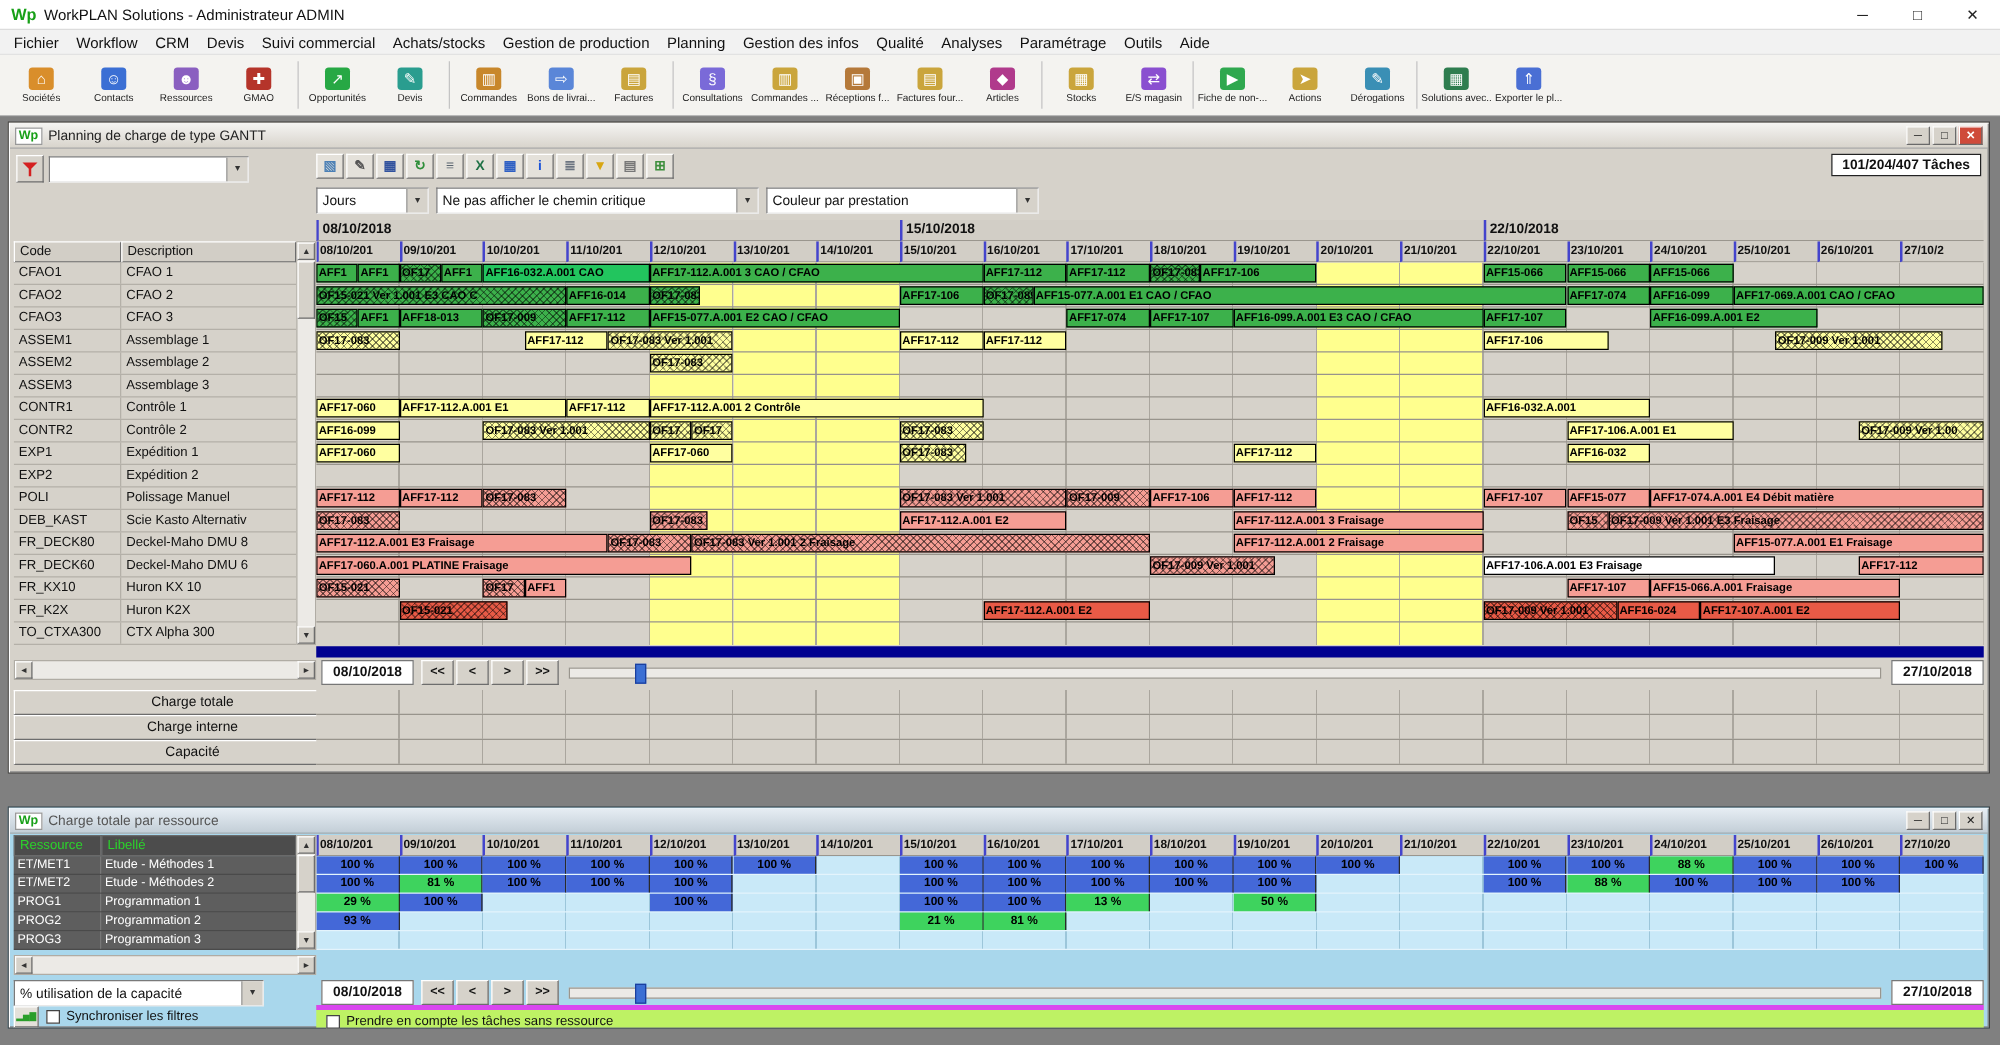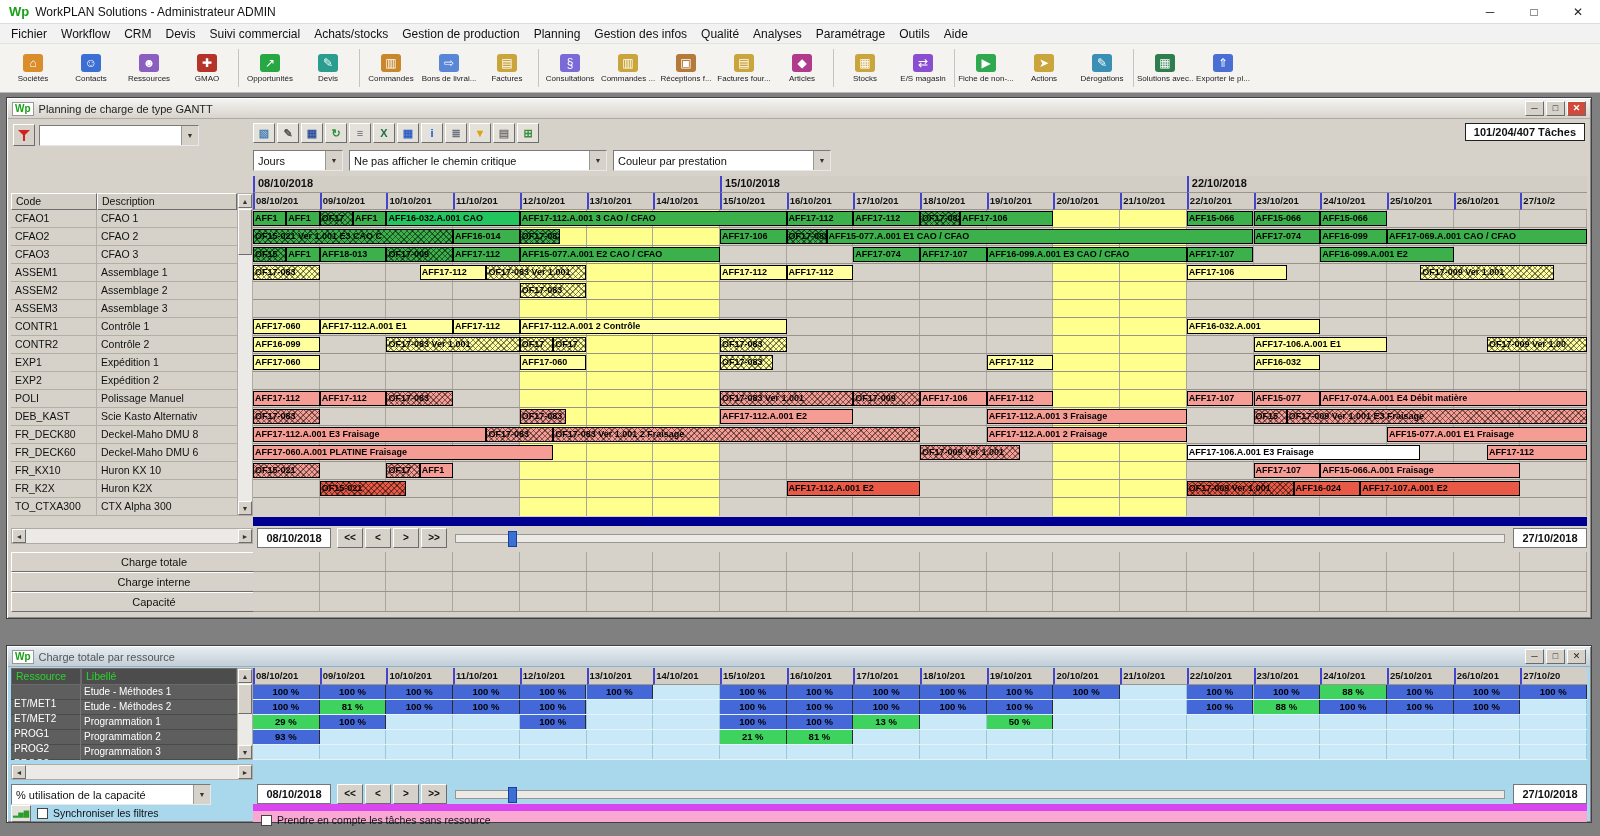--- a/index.html
+++ b/index.html
@@ -75,29 +75,29 @@
 .charge-btn{height:20px;background:#d6d2ca;border:1px solid;border-color:#fff #6d6d6d #6d6d6d #fff;text-align:center;font-size:11px;line-height:18px;}
 .charge-grid-row{height:20px;background:#d6d2ca;border-bottom:1px solid #98948c;background-image:repeating-linear-gradient(90deg,transparent 0,transparent calc(5% - 1px),#aaa69e calc(5% - 1px),#aaa69e 5%);}
 
 .res-win{background:#a9d7ec;}
 .res-win .win-title{background:linear-gradient(#e6edf3,#c3ced7);}
 .res-win .win-title .t{color:#555;}
 .rt-head{position:absolute;display:flex;height:17px;}
 .rt-hcell{background:#4c4c4c;color:#2bd42b;font-size:10.5px;padding:1px 4px;border:1px solid #6a6a6a;overflow:hidden;}
 .rt-body{position:absolute;overflow:hidden;background:#5e5e5e;}
 .rt-row{display:flex;height:15px;background:#5e5e5e;color:#fff;font-size:10px;border-bottom:1px solid #4a4a4a;}
-.rt-code{width:70px;padding:13px 3px;border-right:1px solid #787878;overflow:hidden;white-space:nowrap;}
+.rt-code{width:70px;padding:1px 3px;border-right:1px solid #787878;overflow:hidden;white-space:nowrap;}
 .rt-lbl{flex:1;padding:1px 3px;overflow:hidden;white-space:nowrap;}
 .res-grid{position:absolute;background:#c9e9f8;overflow:hidden;}
 .res-collines{position:absolute;inset:0;background:repeating-linear-gradient(90deg,transparent 0,transparent calc(5% - 1px),#9cc6da calc(5% - 1px),#9cc6da 5%);}
 .r-row{position:relative;height:15px;border-bottom:1px solid #e4f4fc;}
 .r-cell{position:absolute;top:0;height:14px;font-size:9.5px;font-weight:bold;text-align:center;line-height:14px;color:#000;border-right:1px solid #2a2a2a;overflow:hidden;}
 .cb-row{position:absolute;display:flex;align-items:center;gap:5px;font-size:10.5px;white-space:nowrap;}
 .cb{width:11px;height:11px;background:#fff;border:1px solid #444;flex:none;}
-.res-foot{position:absolute;background:#f9a8d4;border-top:7px solid #d946ef;}
+.res-foot{position:absolute;background:#bef264;border-top:4px solid #d946ef;}
 .mini-chart{position:absolute;width:20px;height:17px;background:#e4e1da;border:1px solid;border-color:#fff #6d6d6d #6d6d6d #fff;font-size:7px;text-align:center;line-height:15px;color:#2a9e2a;}
 </style>
 </head>
 <body>
 
 <div class="screen">
 
   <div class="titlebar">
     <span class="app-logo">Wp</span>
     <span class="app-title">WorkPLAN Solutions - Administrateur ADMIN</span>

